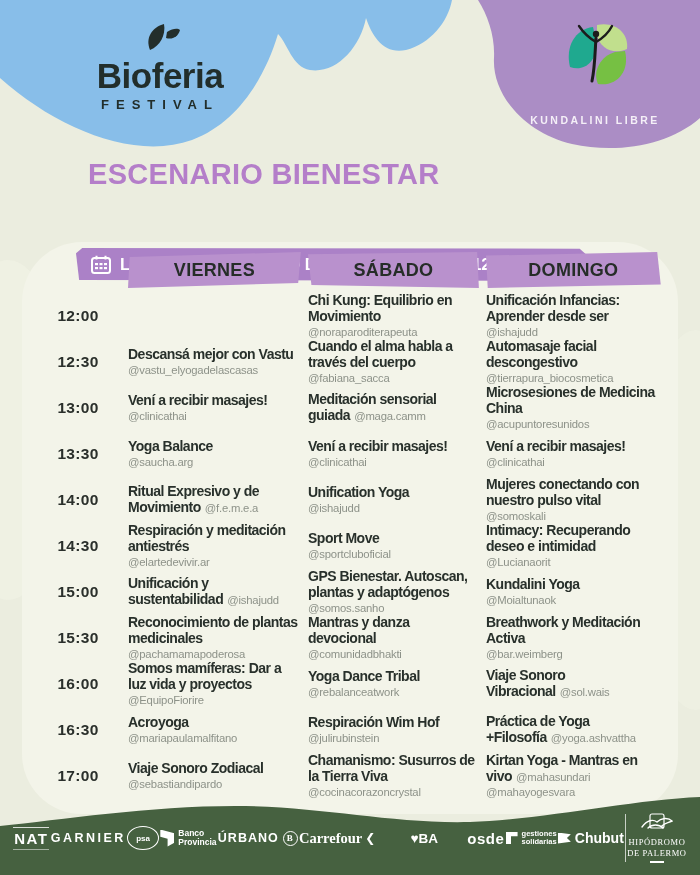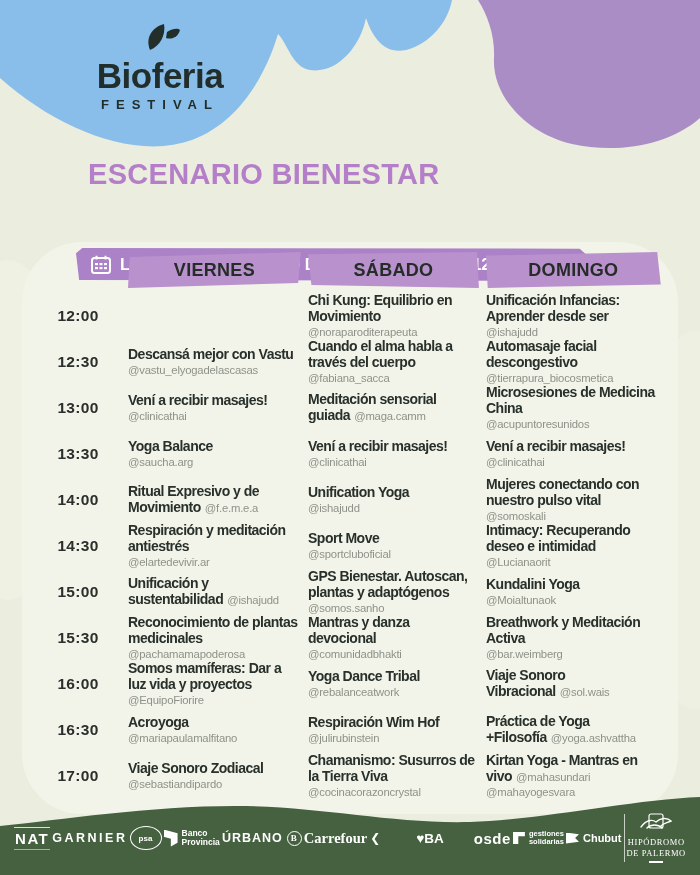--- a/index.html
+++ b/index.html
@@ -57,21 +57,21 @@
   .sp-urbano{display:flex;align-items:center;gap:4px;font-weight:800;font-size:12.5px;letter-spacing:1px;text-align:center;}
   .bcorp{width:15px;height:15px;border:1.2px solid #fff;border-radius:50%;font-size:9px;display:inline-flex;
          align-items:center;justify-content:center;font-family:"Liberation Serif", serif;box-sizing:border-box;}
   .sp-carrefour{display:flex;align-items:center;gap:3px;font-family:"Liberation Serif", serif;font-weight:700;font-size:14.5px;}
   .chev{font-size:12px;font-family:"DejaVu Sans", sans-serif;}
   .sp-ba{font-weight:800;font-size:13.5px;margin-left:34px;}
   .sp-osde{font-weight:700;font-size:15px;letter-spacing:0.5px;margin-left:28px;}
   .sp-gestiones{display:flex;align-items:center;gap:4px;}
   .sp-gestiones .gicon{width:12px;height:12px;background:#fff;clip-path:polygon(0 0,100% 0,100% 35%,45% 35%,45% 100%,0 100%);}
   .two-line.small{font-size:7.5px;}
-  .sp-chubut{display:flex;align-items:center;gap:4px;font-weight:800;font-size:11px;}
+  .sp-chubut{display:flex;align-items:center;gap:4px;font-weight:800;font-size:14px;}
   .sp-chubut .cicon{width:13px;height:11px;background:#fff;clip-path:polygon(0 0,100% 15%,70% 50%,100% 85%,0 100%);}
   .vdivider{width:1px;height:48px;background:rgba(255,255,255,.7);}
   .sp-hipodromo{text-align:center;font-family:"Liberation Serif", serif;font-size:8.5px;letter-spacing:0.6px;line-height:1.25;}
   .sp-hipodromo .underbar{width:14px;height:2px;background:#fff;margin:3px auto 0;}
 </style>
 </head>
 <body>
 
 <div class="poster">
 
@@ -87,20 +87,32 @@
 
   <div class="bioferia">
     <svg class="leaf" viewBox="0 0 40 30">
       <path d="M10 28 C5 16 12 5 24 2 C26 13 20 24 10 28 Z" fill="#232E2B"></path>
       <path d="M27 10 C33 6 38 6 40 8 C38 15 32 18 26 16 Z" fill="#232E2B"></path>
     </svg>
     <div class="name">Bioferia</div>
     <div class="sub">FESTIVAL</div>
   </div>
 
+  <div class="kundalini">
+    <svg class="mark" viewBox="0 0 72 72">
+      <path d="M34 6 C16 8 6 26 11 46 C25 51 37 41 38 23 Z" fill="#1FA98F"></path>
+      <path d="M38 4 C56 0 70 12 68 28 C55 34 41 28 38 14 Z" fill="#C1DF8D"></path>
+      <path d="M66 30 C71 50 58 66 39 63 C33 50 42 35 56 31 Z" fill="#76C043"></path>
+      <circle cx="37" cy="13" r="3.2" fill="#1C1C1C"></circle>
+      <path d="M37 17 C36 30 36 46 33 60" stroke="#1C1C1C" stroke-width="3" fill="none" stroke-linecap="round"></path>
+      <path d="M37 21 C30 17 24 11 20 5" stroke="#1C1C1C" stroke-width="2.4" fill="none" stroke-linecap="round"></path>
+      <path d="M37 21 C44 17 50 11 53 5" stroke="#1C1C1C" stroke-width="2.4" fill="none" stroke-linecap="round"></path>
+    </svg>
+    <div class="klabel">KUNDALINI LIBRE</div>
+  </div>
 
   <h1 class="page-title" style="margin:0;">ESCENARIO BIENESTAR</h1>
   <div class="lineup-banner">
     <svg width="20" height="19" viewBox="0 0 20 19">
       <rect x="1" y="3" width="18" height="15" rx="2.5" fill="none" stroke="#fff" stroke-width="2"></rect>
       <line x1="5.5" y1="0.8" x2="5.5" y2="4.5" stroke="#fff" stroke-width="2"></line>
       <line x1="14.5" y1="0.8" x2="14.5" y2="4.5" stroke="#fff" stroke-width="2"></line>
       <rect x="4" y="8" width="3" height="2.2" fill="#fff"></rect>
         <rect x="8.5" y="8" width="3" height="2.2" fill="#fff"></rect>
         <rect x="13" y="8" width="3" height="2.2" fill="#fff"></rect>

